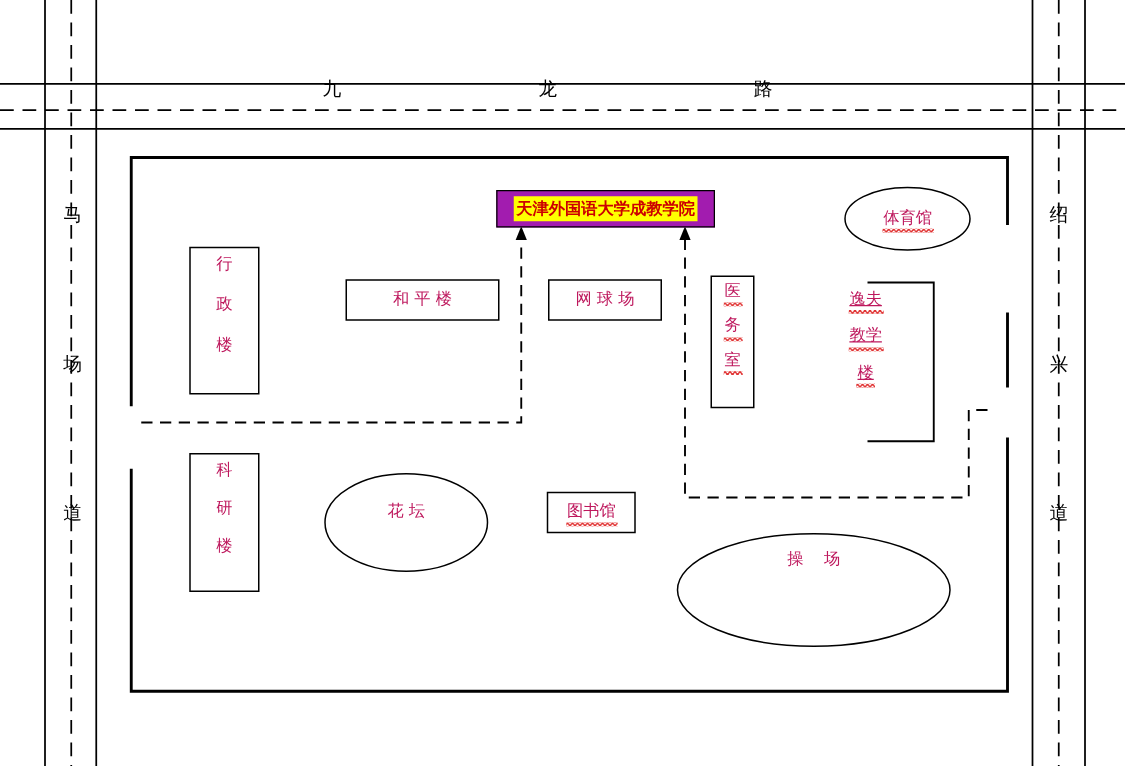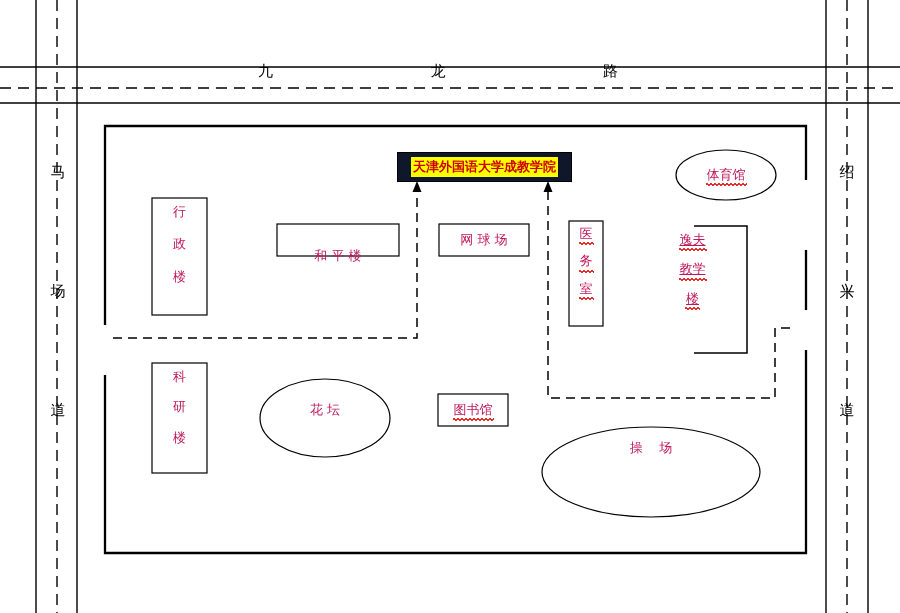--- a/index.html
+++ b/index.html
@@ -73,21 +73,21 @@
   }
 
   
   #title-box {
     position: absolute;
     left: 397px;
     top: 152px;
     width: 173px;
     height: 28px;
     border: 1px solid #000000;
-    background: #0f172a;
+    background: #a21caf;
     display: flex;
     align-items: center;
     justify-content: center;
   }
   #title-text {
     background: #ffff00;
     color: #cc0000;
     font-weight: bold;
     font-size: 13px;
     letter-spacing: 0px;
@@ -198,21 +198,21 @@
     <span style="margin-bottom:16px;">政</span>
     <span>楼</span>
   </div>
 
   <div class="lbl vtext" style="left:152px; top:369px; width:55px; height:105px;">
     <span style="margin-bottom:14px;">科</span>
     <span style="margin-bottom:14px;">研</span>
     <span>楼</span>
   </div>
 
-  <div class="lbl" style="left:277px; top:224px; width:122px; height:32px;margin-top:16px;">
+  <div class="lbl" style="left:277px; top:224px; width:122px; height:32px;">
     <span>和 平 楼</span>
   </div>
 
   <div class="lbl" style="left:439px; top:224px; width:90px; height:32px;border-radius:10px;">
     <span>网 球 场</span>
   </div>
 
   <div class="lbl vtext" style="left:569px; top:226px; width:34px; height:100px;">
     <span class="sq" style="margin-bottom:11px;">医</span>
     <span class="sq" style="margin-bottom:11px;">务</span>

